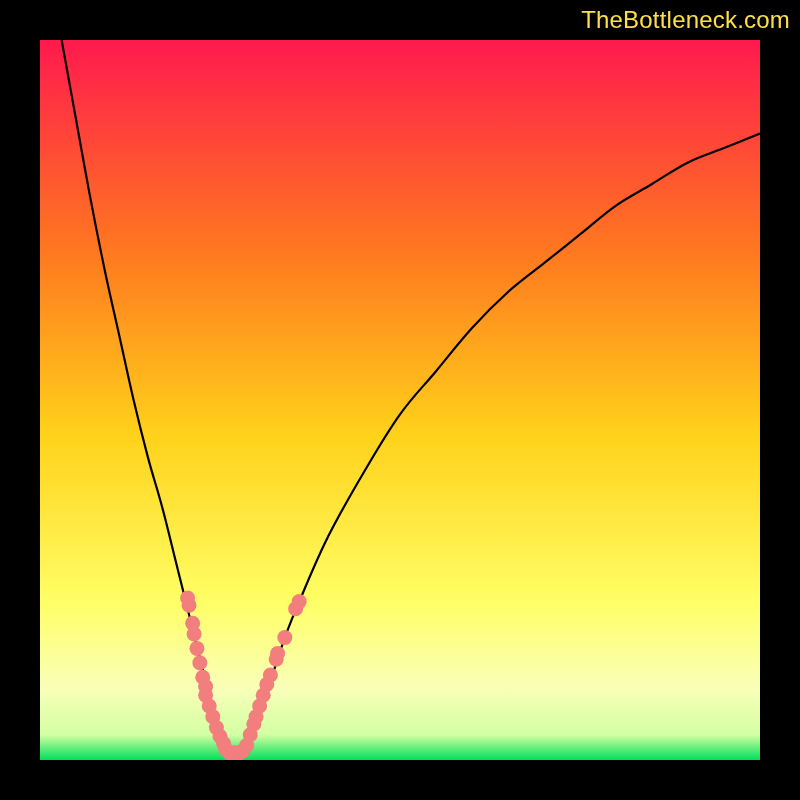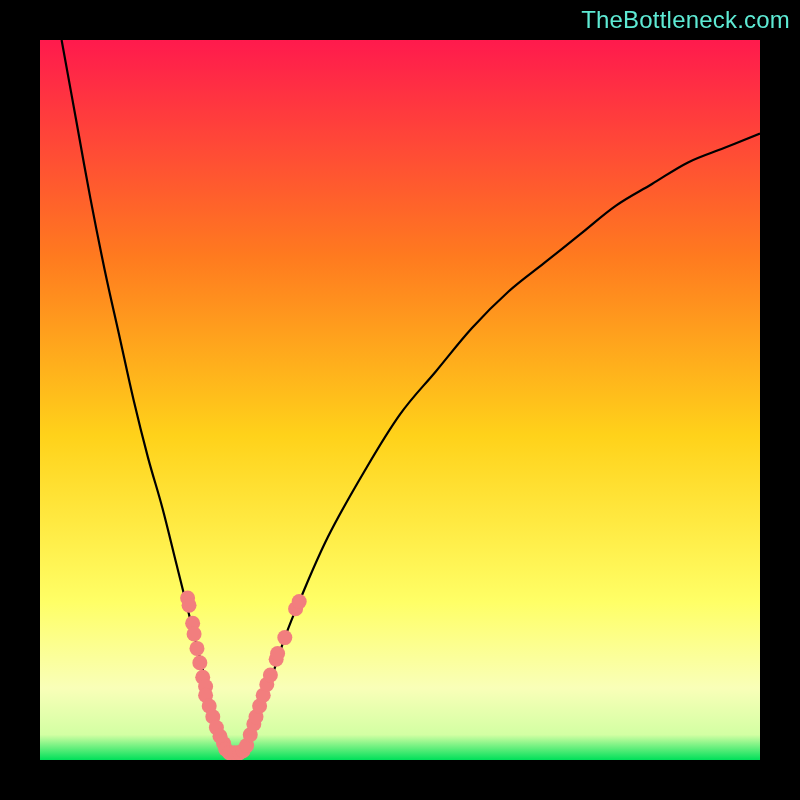--- a/index.html
+++ b/index.html
@@ -21,21 +21,21 @@
     left: 40px;
     top: 40px;
     width: 720px;
     height: 720px;
   }
   .watermark {
     position: absolute;
     top: 6px;
     right: 10px;
     font: 24px Arial, Helvetica, sans-serif;
-    color: #5eead4;
+    color: #fde047;
     letter-spacing: 0.2px;
   }
   svg {
     position: absolute;
     left: 0;
     top: 0;
   }
 </style>
 </head>
 <body>

